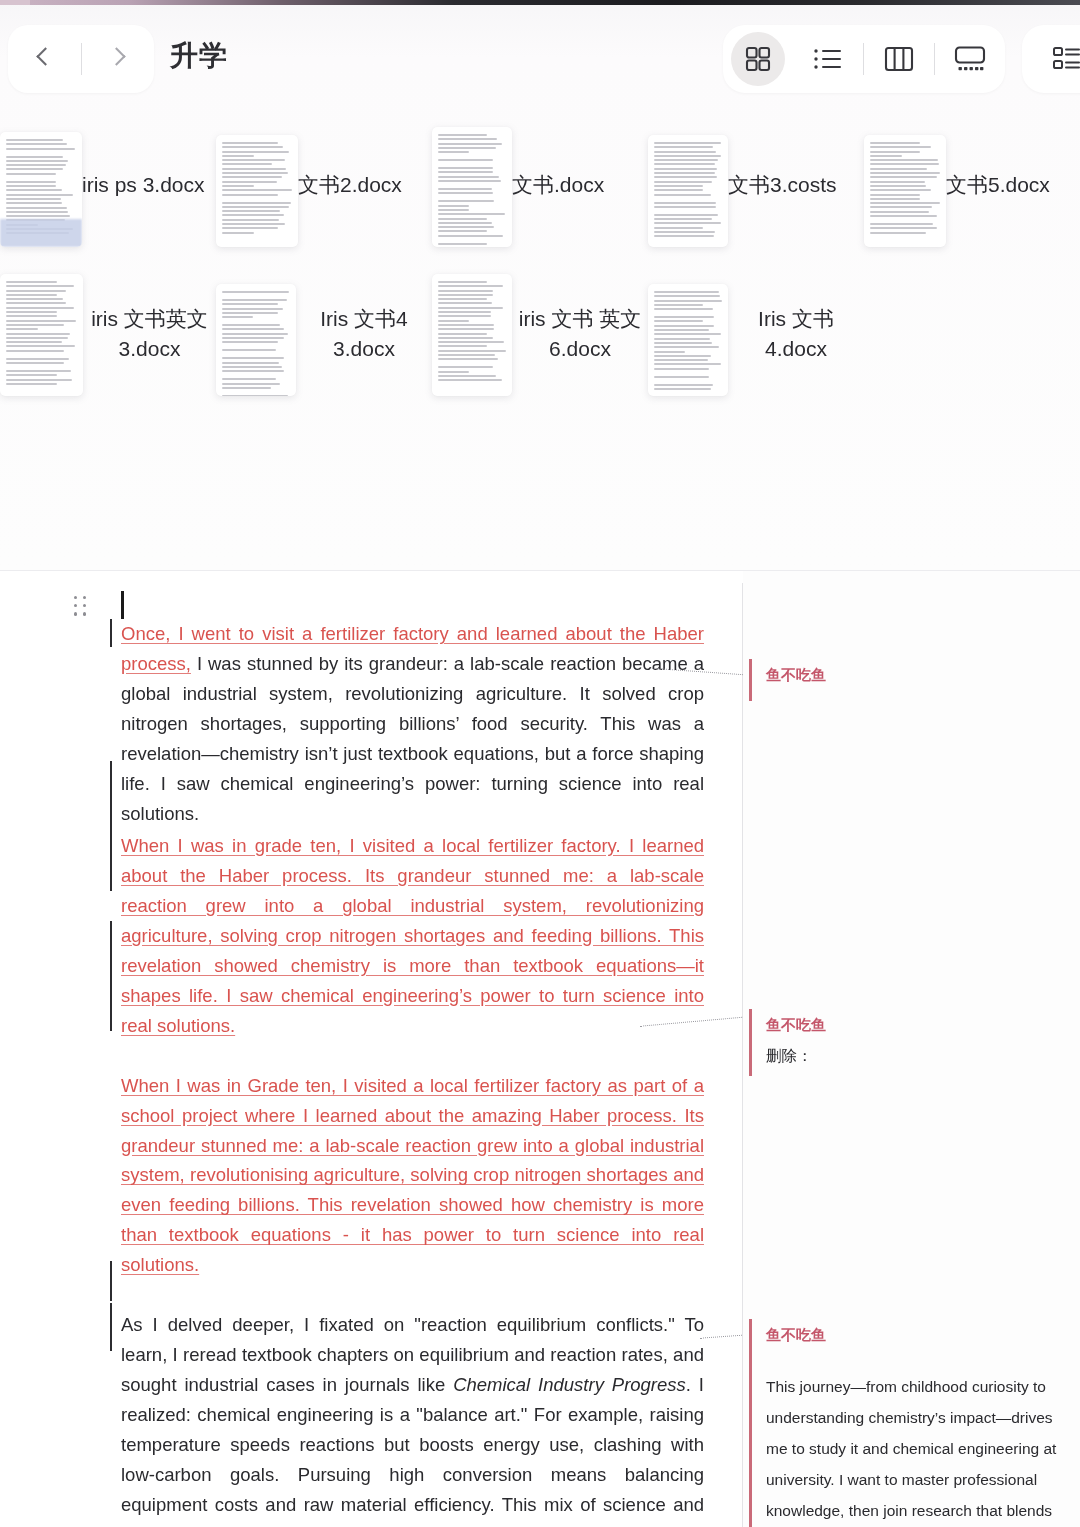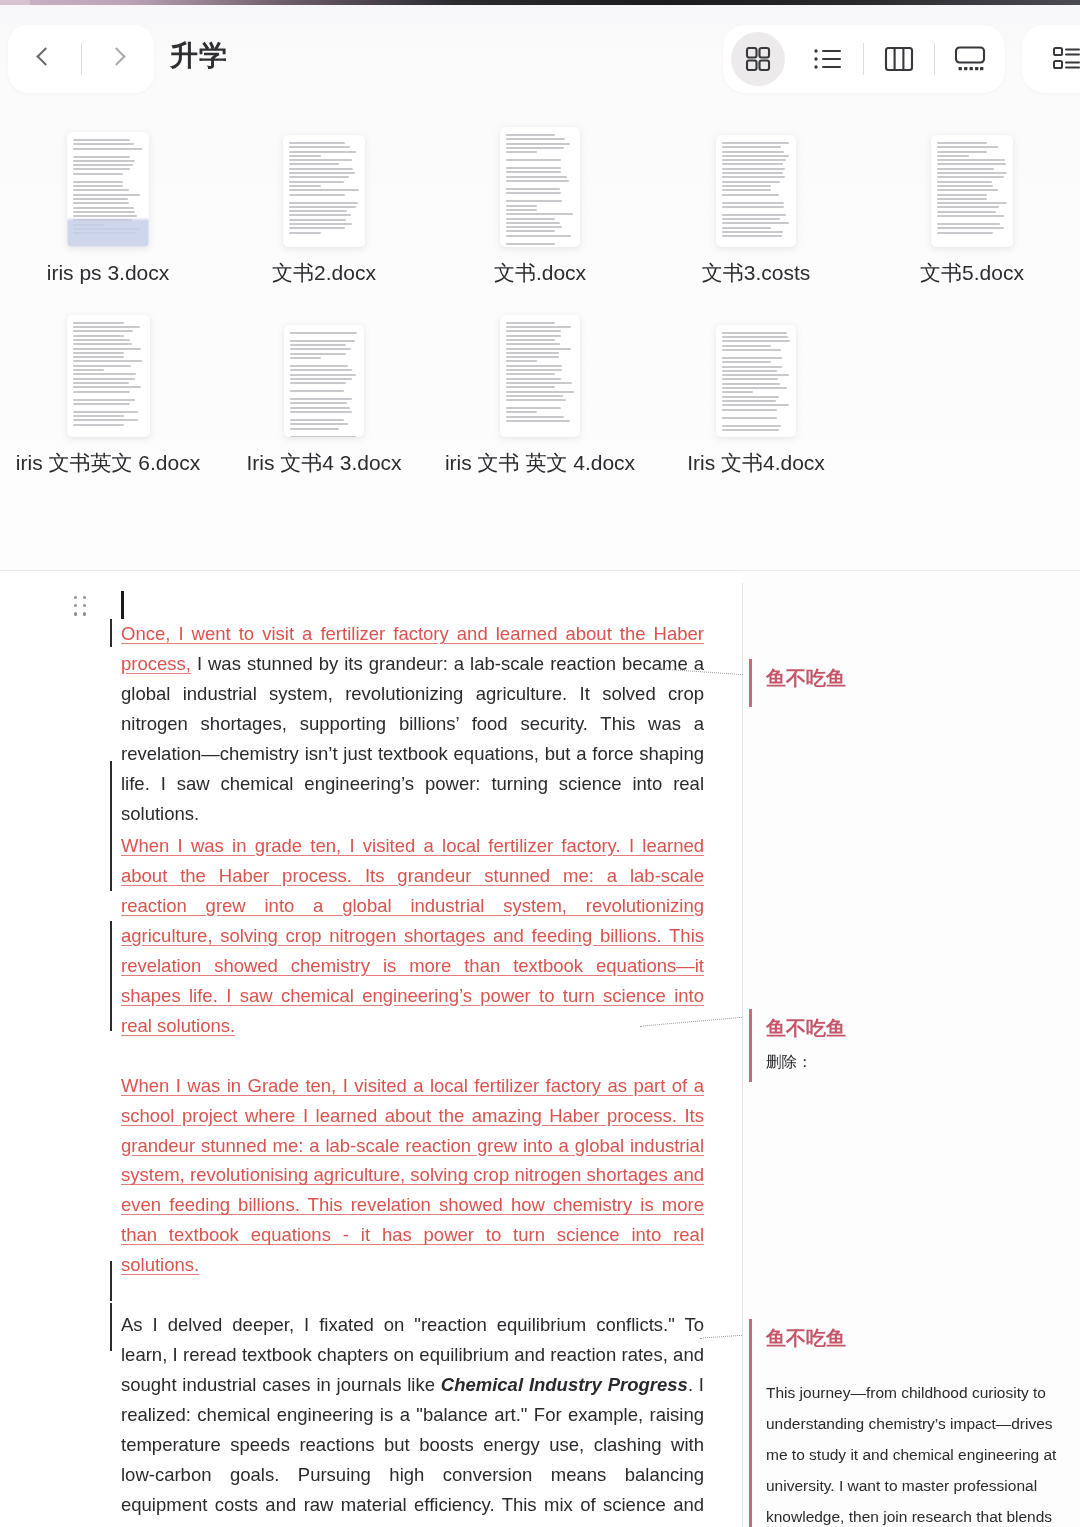--- a/index.html
+++ b/index.html
@@ -165,21 +165,20 @@
     width: 1080px;
     z-index: 10;
   }
   .file-row {
     display: flex;
     align-items: flex-start;
   }
   .file-cell {
     width: 216px;
     display: flex;
-    flex-direction: column;
     align-items: center;
     cursor: pointer;
   }
   .thumb-wrap {
     display: flex;
     align-items: flex-end;
     justify-content: center;
   }
   .thumb {
     background: #ffffff;
@@ -296,39 +295,39 @@
     font-size: 18.5px;
     color: #2a2a2e;
     margin-bottom: 2px;
   }
   .chg-bar {
     position: absolute;
     left: 110px;
     width: 2.2px;
     background: #2c2c30;
   }
-  .inline-i { font-style: italic; font-weight: bold; }
+  .inline-i { font-style: italic; }
 
   
   .comments {
     position: absolute;
     top: 0; left: 743px;
     width: 337px;
     height: 957px;
     background: #fdfdfd;
   }
   .comment {
     position: absolute;
     left: 6px;
     width: 322px;
     padding: 6px 10px 8px 14px;
     border-left: 3px solid #c96a78;
   }
   .cm-author {
-    font-size: 20px;
+    font-size: 15px;
     font-weight: 700;
     color: #c4566a;
     margin-bottom: 8px;
     line-height: 1.3;
   }
   .cm-text {
     font-size: 15.5px;
     color: #2a2a2e;
     line-height: 1.62;
   }
@@ -591,21 +590,21 @@
                 <div class="ln" style="width: 96.5235%;"></div>
                 <div class="ln sp" style="width: 81.6636%;"></div>
                 <div class="ln" style="width: 88.1416%;"></div>
                 <div class="ln sp" style="width: 81.1243%;"></div>
                 <div class="ln" style="width: 91.7783%;"></div>
                 <div class="ln mid" style="width: 85.2702%;"></div>
                 <div class="ln" style="width: 92.7668%;"></div>
                 <div class="ln mid" style="width: 79.4347%;"></div>
               </div>
             </div>
-            <div class="file-label">iris 文书英文 6.docx</div>
+            <div class="file-label">iris 文书英文 3.docx</div>
           </div>
           <div class="file-cell">
             <div class="thumb-wrap" style="height: 135px;">
               <div class="thumb" style="width: 80px; height: 112px;">
                 <div class="ln sp" style="width: 99.0747%;"></div>
                 <div class="ln" style="width: 95.9617%;"></div>
                 <div class="ln" style="width: 82.4089%;"></div>
                 <div class="ln" style="width: 89.5829%;"></div>
                 <div class="ln" style="width: 82.6505%;"></div>
                 <div class="ln short sp" style="width: 92.7782%;"></div>
@@ -648,21 +647,21 @@
                 <div class="ln mid" style="width: 85.5418%;"></div>
                 <div class="ln" style="width: 99.9812%;"></div>
                 <div class="ln" style="width: 83.2031%;"></div>
                 <div class="ln sp" style="width: 88.3741%;"></div>
                 <div class="ln" style="width: 80.6608%;"></div>
                 <div class="ln short" style="width: 91.2299%;"></div>
                 <div class="ln" style="width: 85.2481%;"></div>
                 <div class="ln" style="width: 93.882%;"></div>
               </div>
             </div>
-            <div class="file-label">iris 文书 英文 4.docx</div>
+            <div class="file-label">iris 文书 英文 6.docx</div>
           </div>
           <div class="file-cell">
             <div class="thumb-wrap" style="height: 135px;">
               <div class="thumb" style="width: 80px; height: 112px;">
                 <div class="ln" style="width: 95.9355%;"></div>
                 <div class="ln" style="width: 96.4553%;"></div>
                 <div class="ln" style="width: 99.9796%;"></div>
                 <div class="ln mid" style="width: 93.6753%;"></div>
                 <div class="ln sp" style="width: 86.7089%;"></div>
                 <div class="ln" style="width: 88.2471%;"></div>

